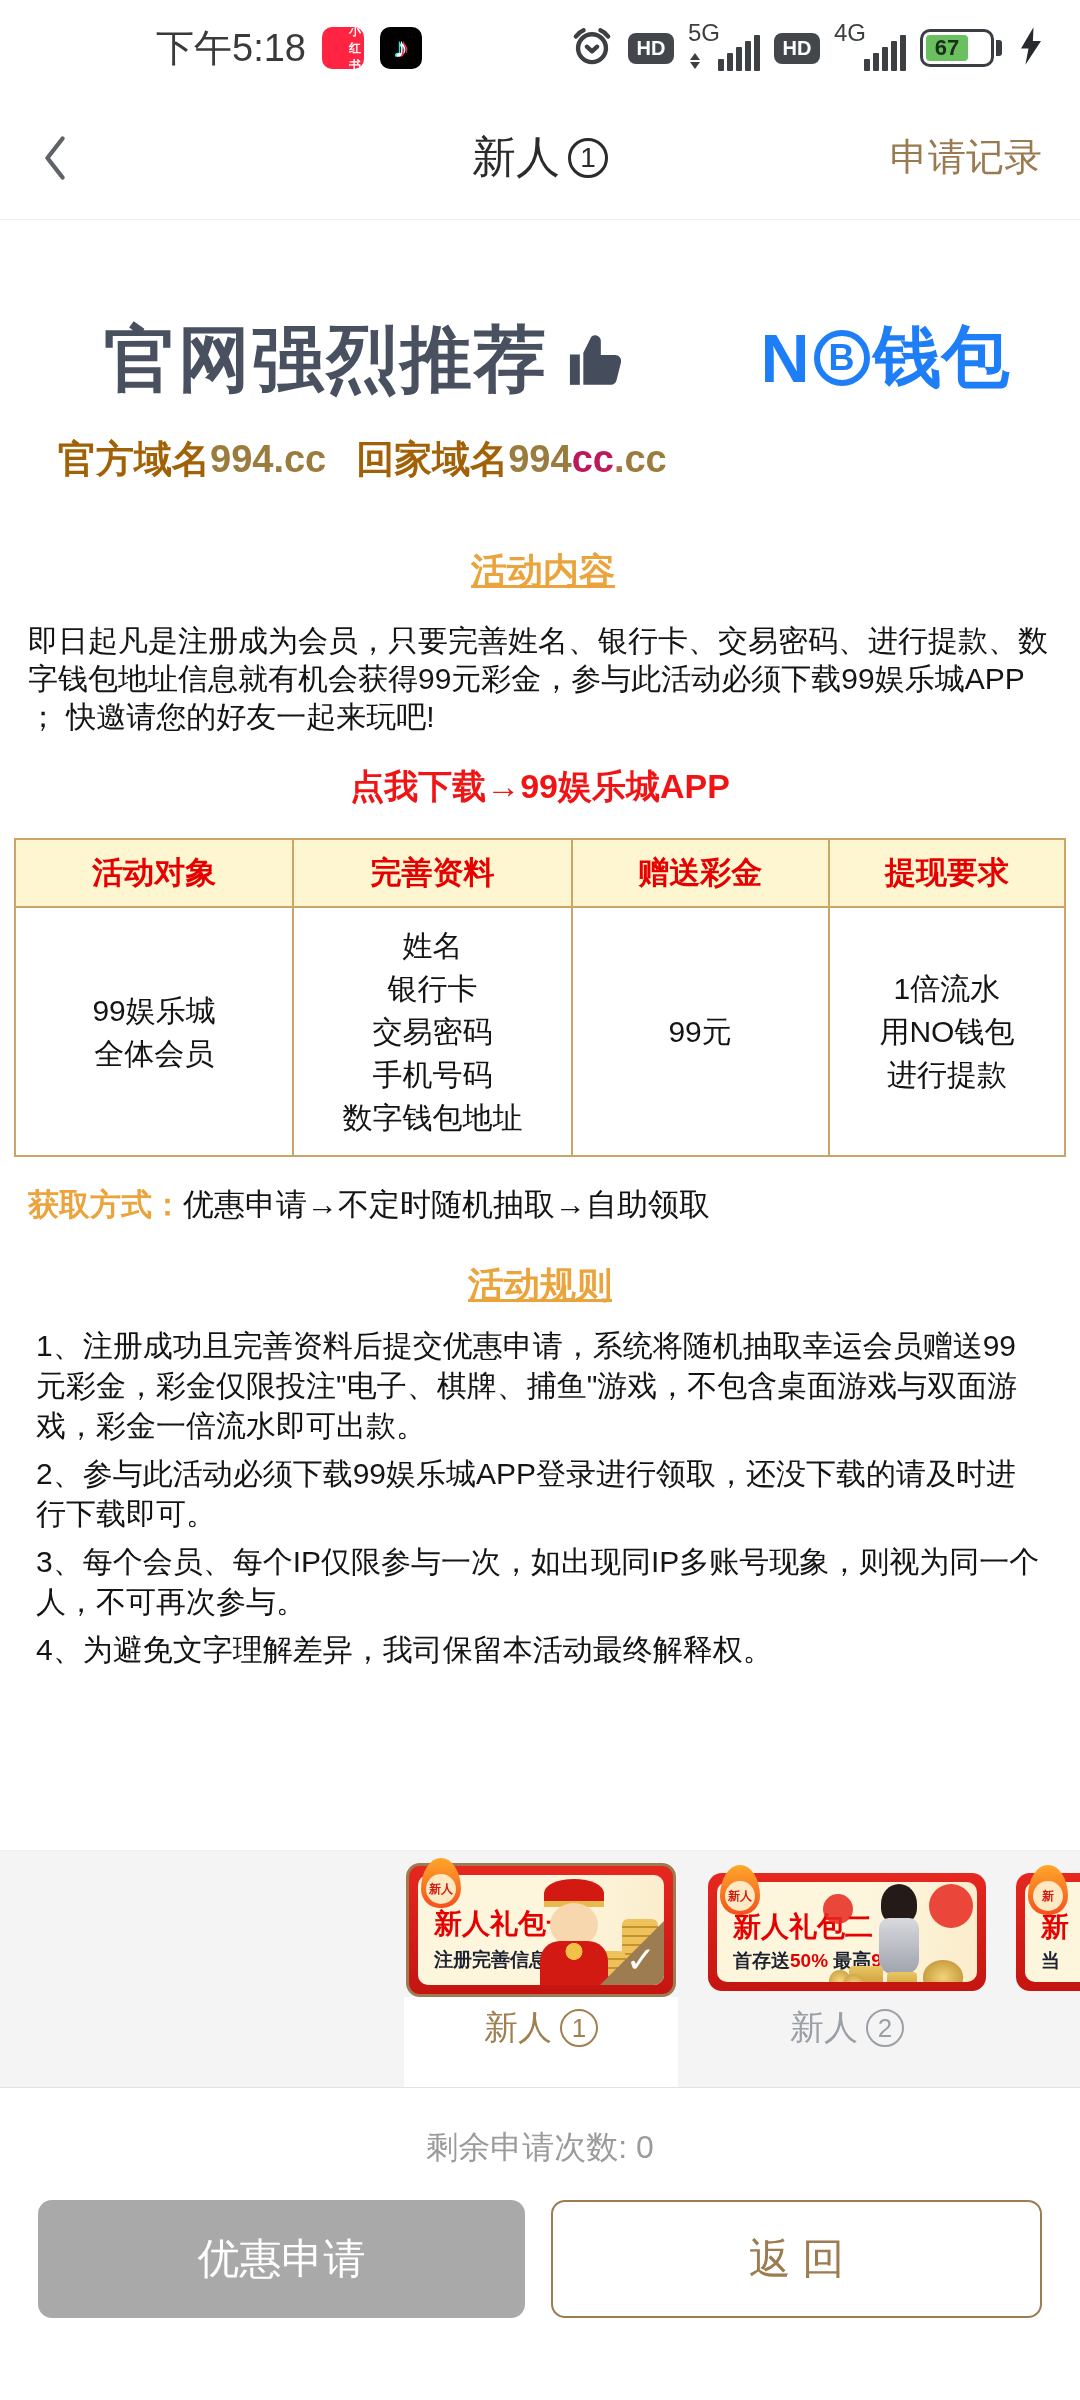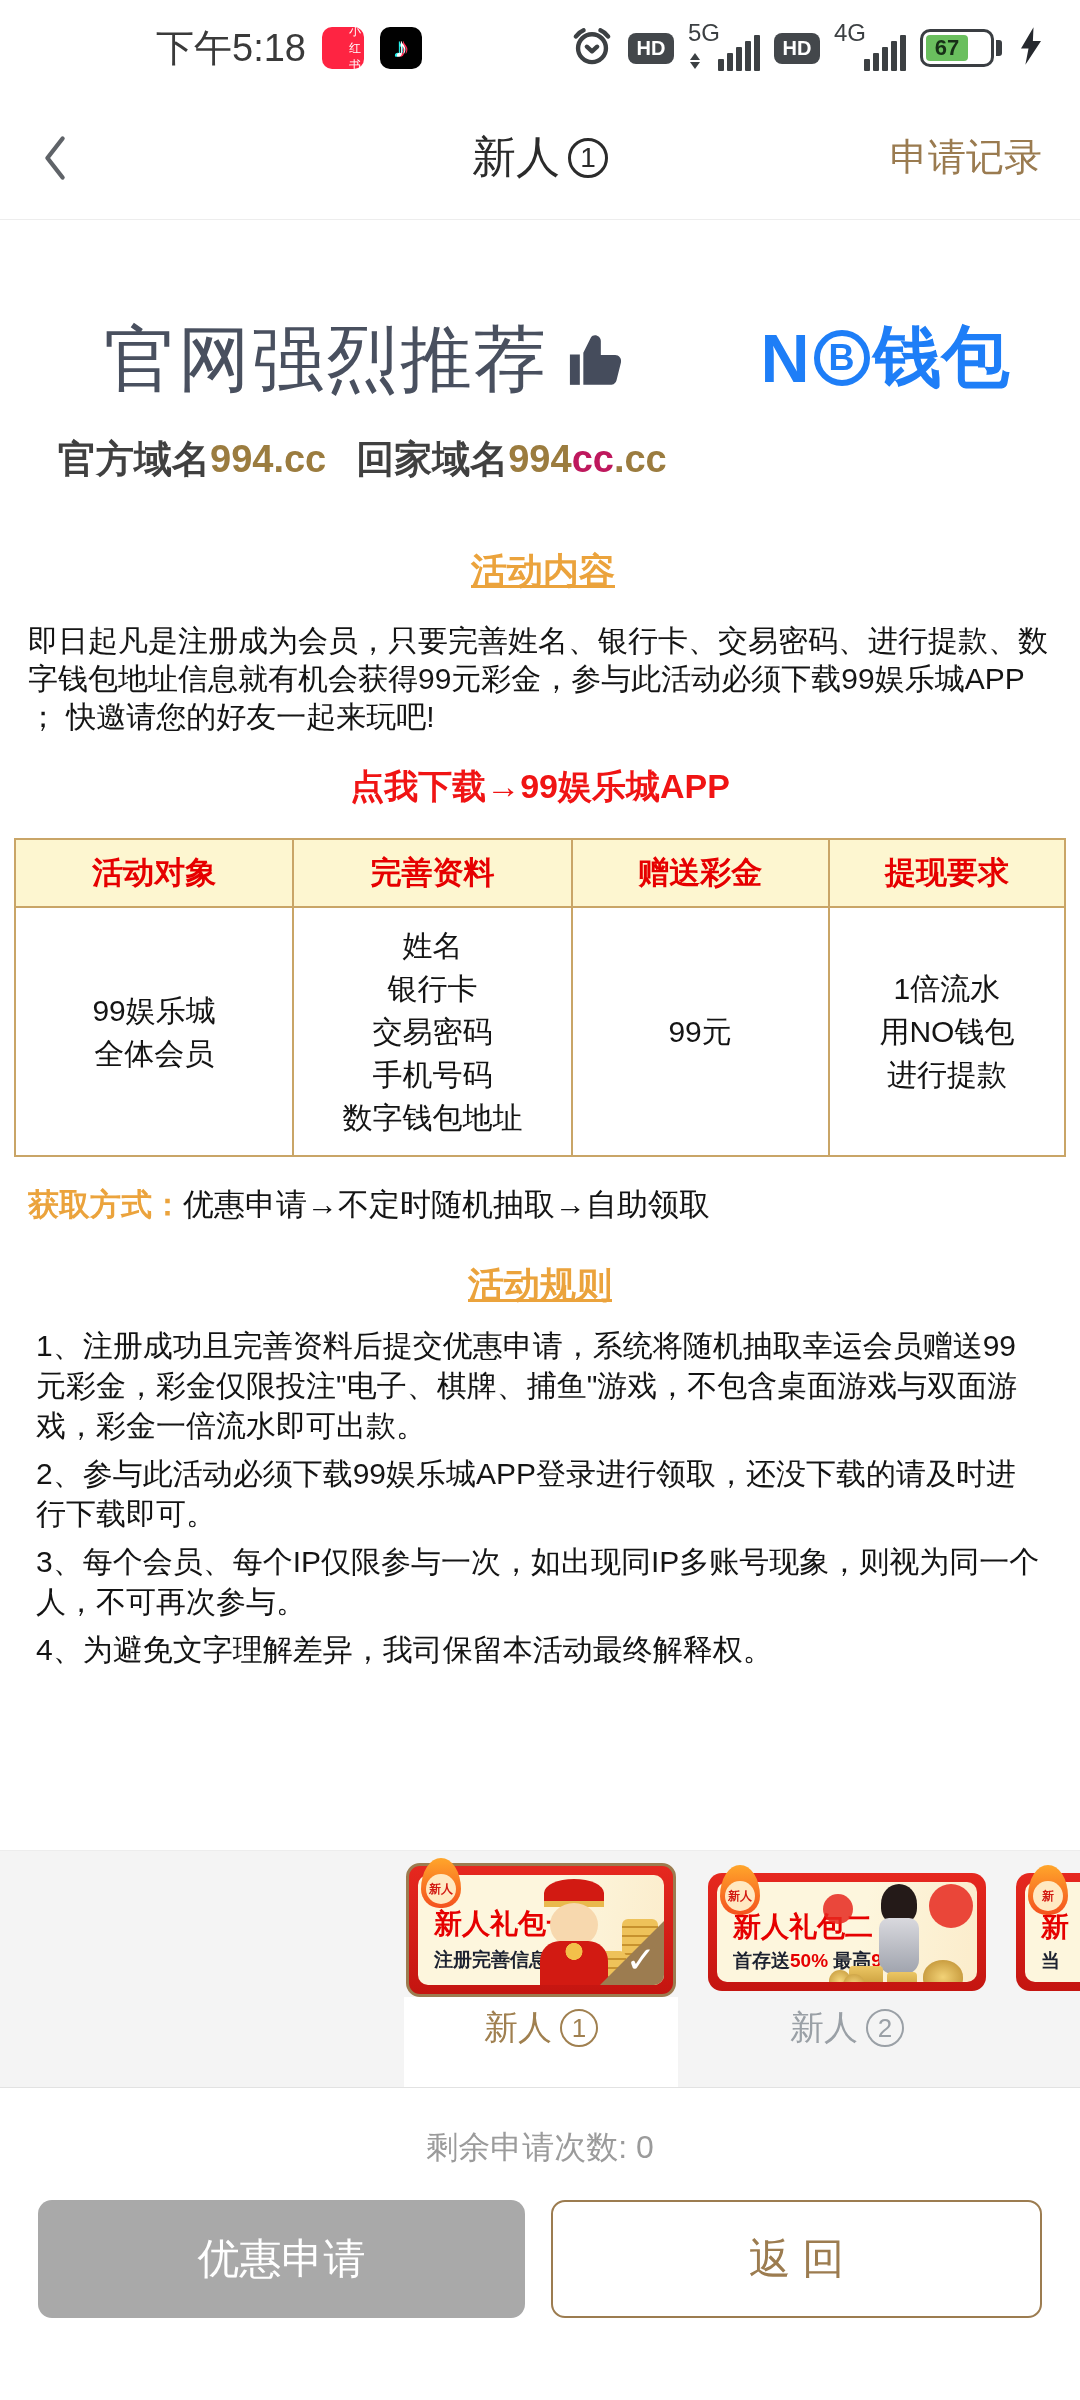--- a/index.html
+++ b/index.html
@@ -8,21 +8,21 @@
     width:1080px; height:2400px; position:relative; overflow:hidden;
     background:#ffffff; color:#141414;
     font-family:"Liberation Sans","DejaVu Sans",sans-serif;
   }
 
   
   .statusbar { height:96px; display:flex; align-items:center; padding:0 34px; }
   .sb-left { display:flex; align-items:center; gap:16px; margin-left:122px; }
   .sb-time { font-size:38px; color:#3a3a3a; }
   .app-icon { width:42px; height:42px; border-radius:10px; display:flex; align-items:center; justify-content:center; }
-  .xhs { background:#fe2442; color:#fff; font-size:12px; font-weight:normal; letter-spacing:0;padding-left:27px; }
+  .xhs { background:#fe2442; color:#fff; font-size:12px; font-weight:bold; letter-spacing:0;padding-left:27px; }
   .tiktok { background:#010101; color:#fff; font-size:28px;
             text-shadow:2px 0 0 #fe2c55,-2px 0 0 #25f4ee; }
   .sb-right { margin-left:auto; display:flex; align-items:center; gap:14px; }
   .hd-badge { min-width:46px; height:31px; background:#43474b; border-radius:8px; color:#fff;
               font-size:20px; font-weight:bold; display:flex; align-items:center; justify-content:center; padding:0 5px; }
   .net { position:relative; width:72px; height:54px; }
   .net-label { position:absolute; left:0; top:-2px; font-size:24px; color:#3c4043; }
   .bars { position:absolute; right:0; bottom:4px; display:flex; align-items:flex-end; gap:3px; }
   .bars span { width:6px; background:#3c4043; border-radius:1px; display:block; }
   .updown { position:absolute; left:2px; bottom:6px; display:flex; flex-direction:column; gap:2px; }
@@ -40,23 +40,23 @@
   .nav-title { position:absolute; left:50%; transform:translateX(-50%); font-size:44px; color:#2b2b2b;
                display:flex; align-items:center; gap:8px; }
   .circle-num { width:40px; height:40px; border:3px solid #2b2b2b; border-radius:50%;
                 display:inline-flex; align-items:center; justify-content:center; font-size:28px; }
   .nav-history { margin-left:auto; font-size:38px; color:#9a7b50; }
 
   
   .banner { padding:92px 40px 0; display:flex; align-items:flex-start; }
   .banner-left { flex:1; }
   .headline-row { display:flex; align-items:center; gap:12px; margin-left:64px; }
-  .headline { font-size:72px; font-weight:normal; color:#49505f; letter-spacing:2px;text-align:right; }
+  .headline { font-size:72px; font-weight:bold; color:#49505f; letter-spacing:2px;text-align:right; }
   .domains { display:flex; gap:30px; margin-top:26px; font-size:38px; font-weight:bold; margin-left:18px; }
-  .dom-label { color:#404040; }
+  .dom-label { color:#a16207; }
   .dom-gold { color:#9b7c3f; }
   .dom-red { color:#be185d; }
   .banner-right { width:310px; text-align:center; }
   .wallet { font-size:68px; font-weight:900; color:#1e7ef7; display:flex; align-items:center; justify-content:center; gap:4px; }
   .btc { width:56px; height:56px; border:6px solid #1e7ef7; border-radius:50%;
          display:inline-flex; align-items:center; justify-content:center; font-size:36px; }
   .platform { font-size:68px; font-weight:900; color:#b30f0f; letter-spacing:6px; margin-top:10px; }
 
   
   .section-heading { text-align:center; font-size:36px; font-weight:bold; color:#eba33c; text-decoration:underline; }

